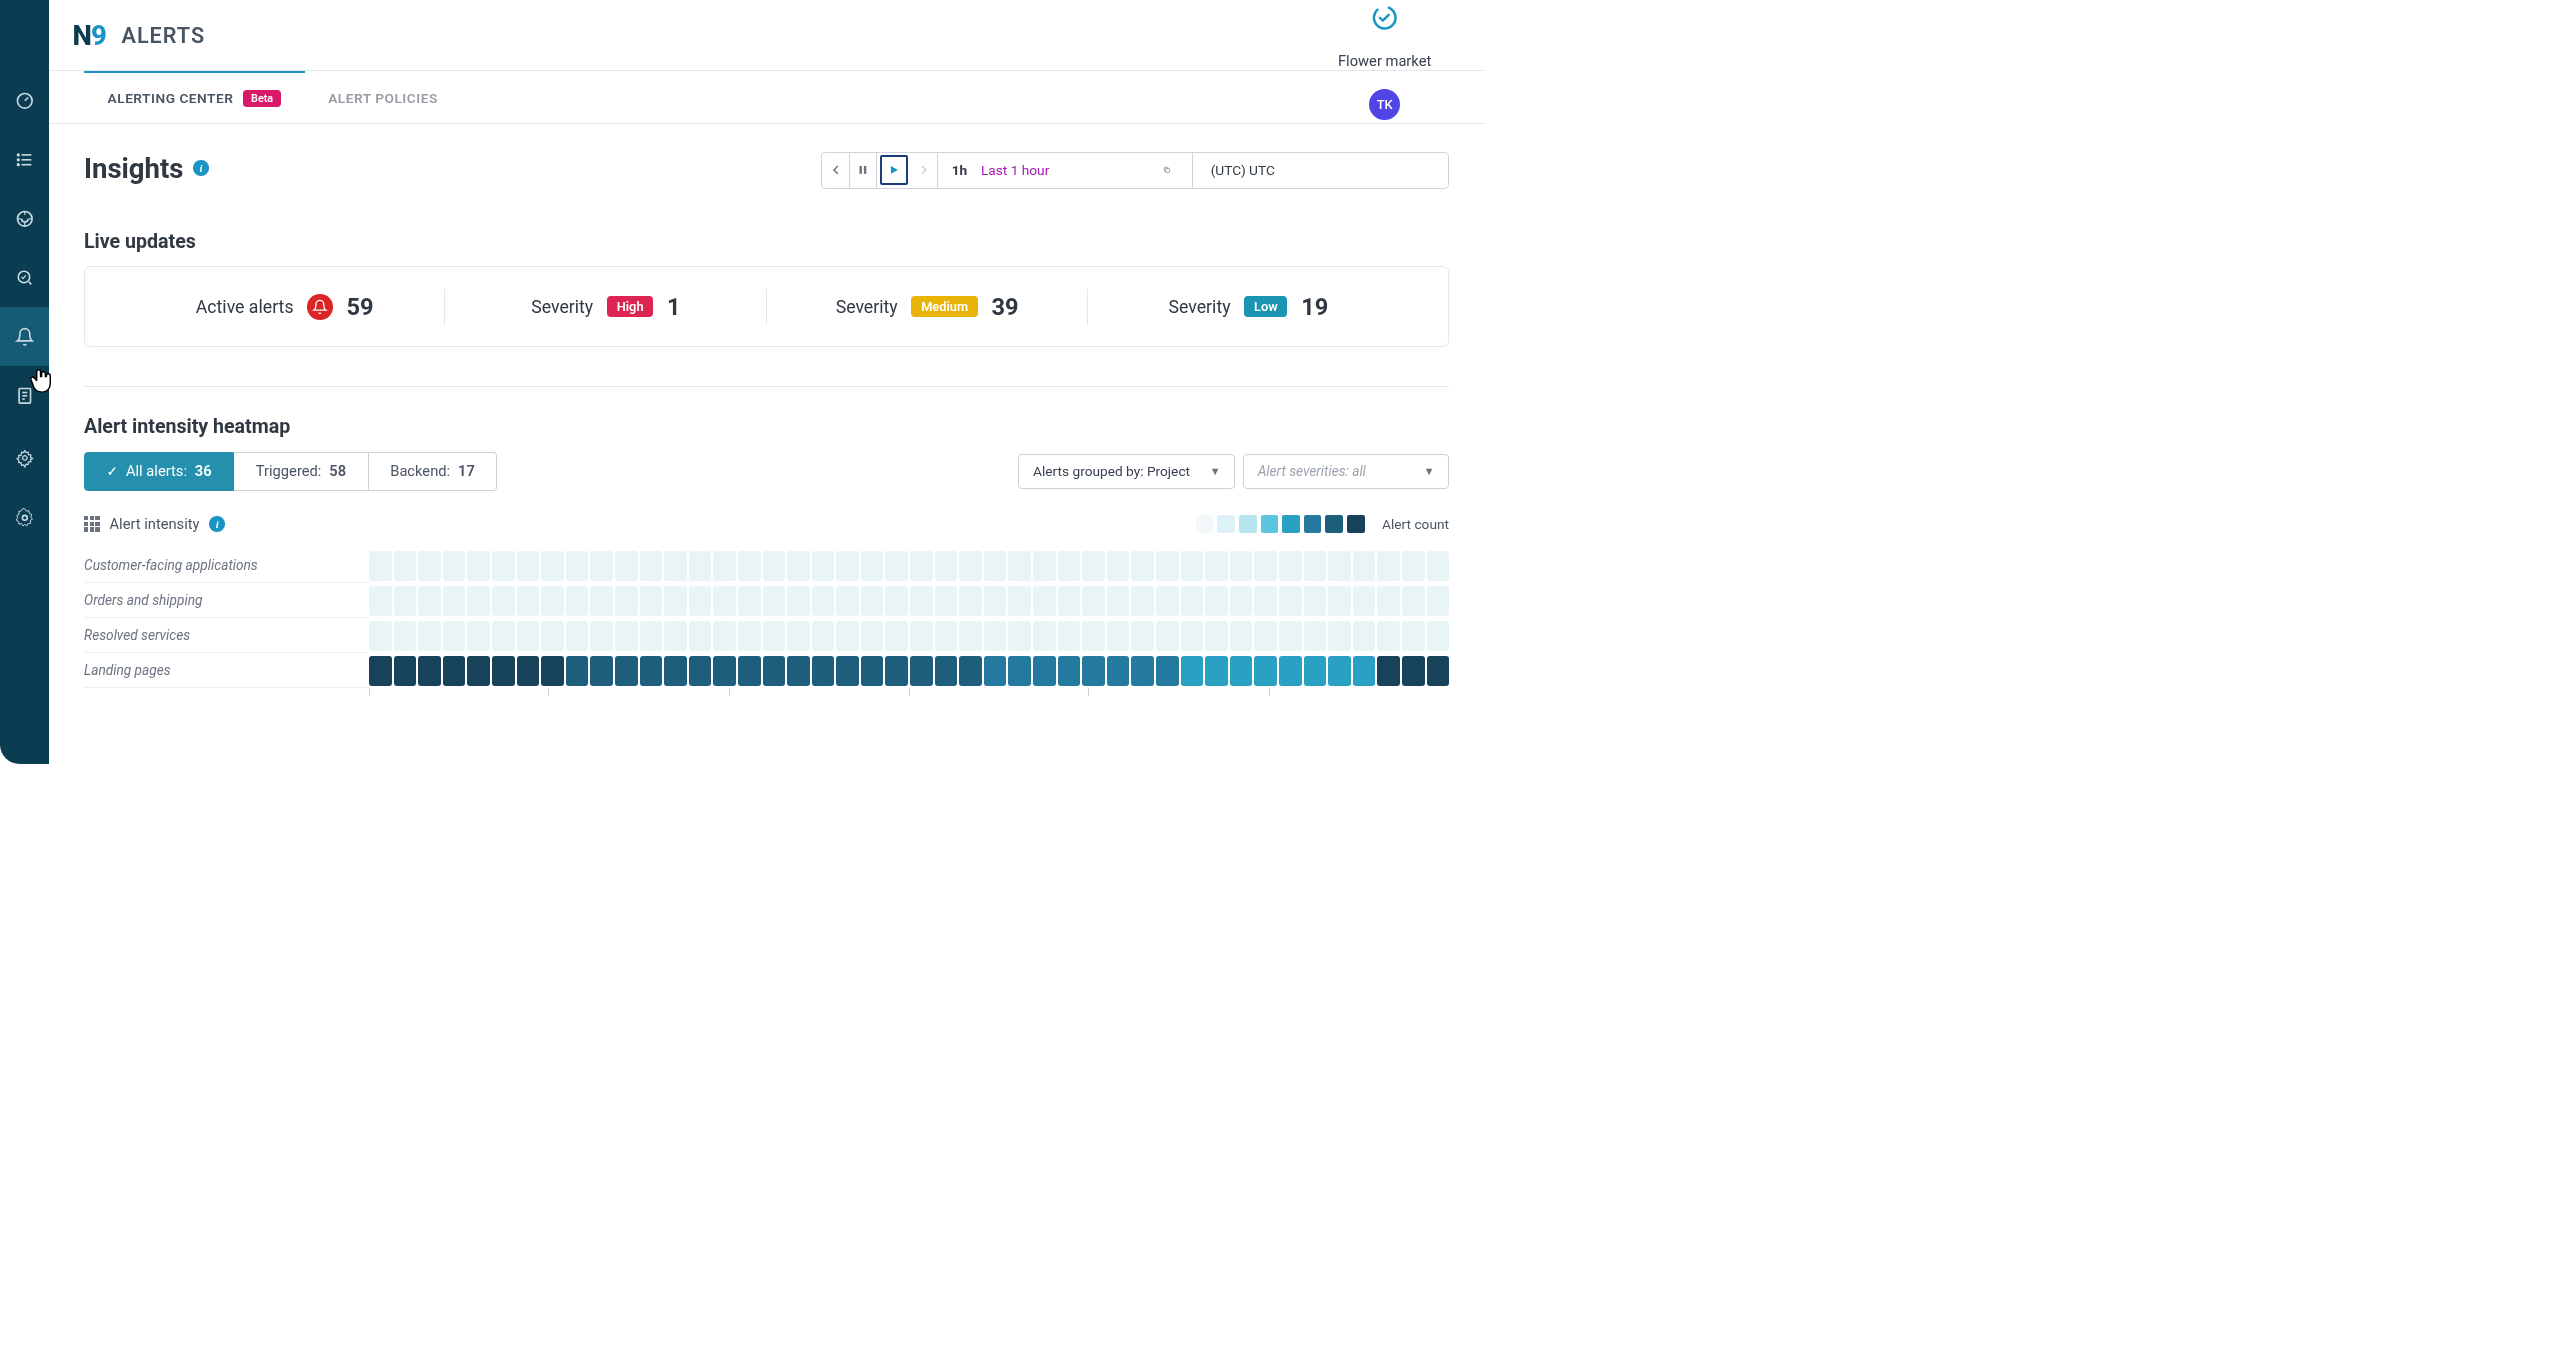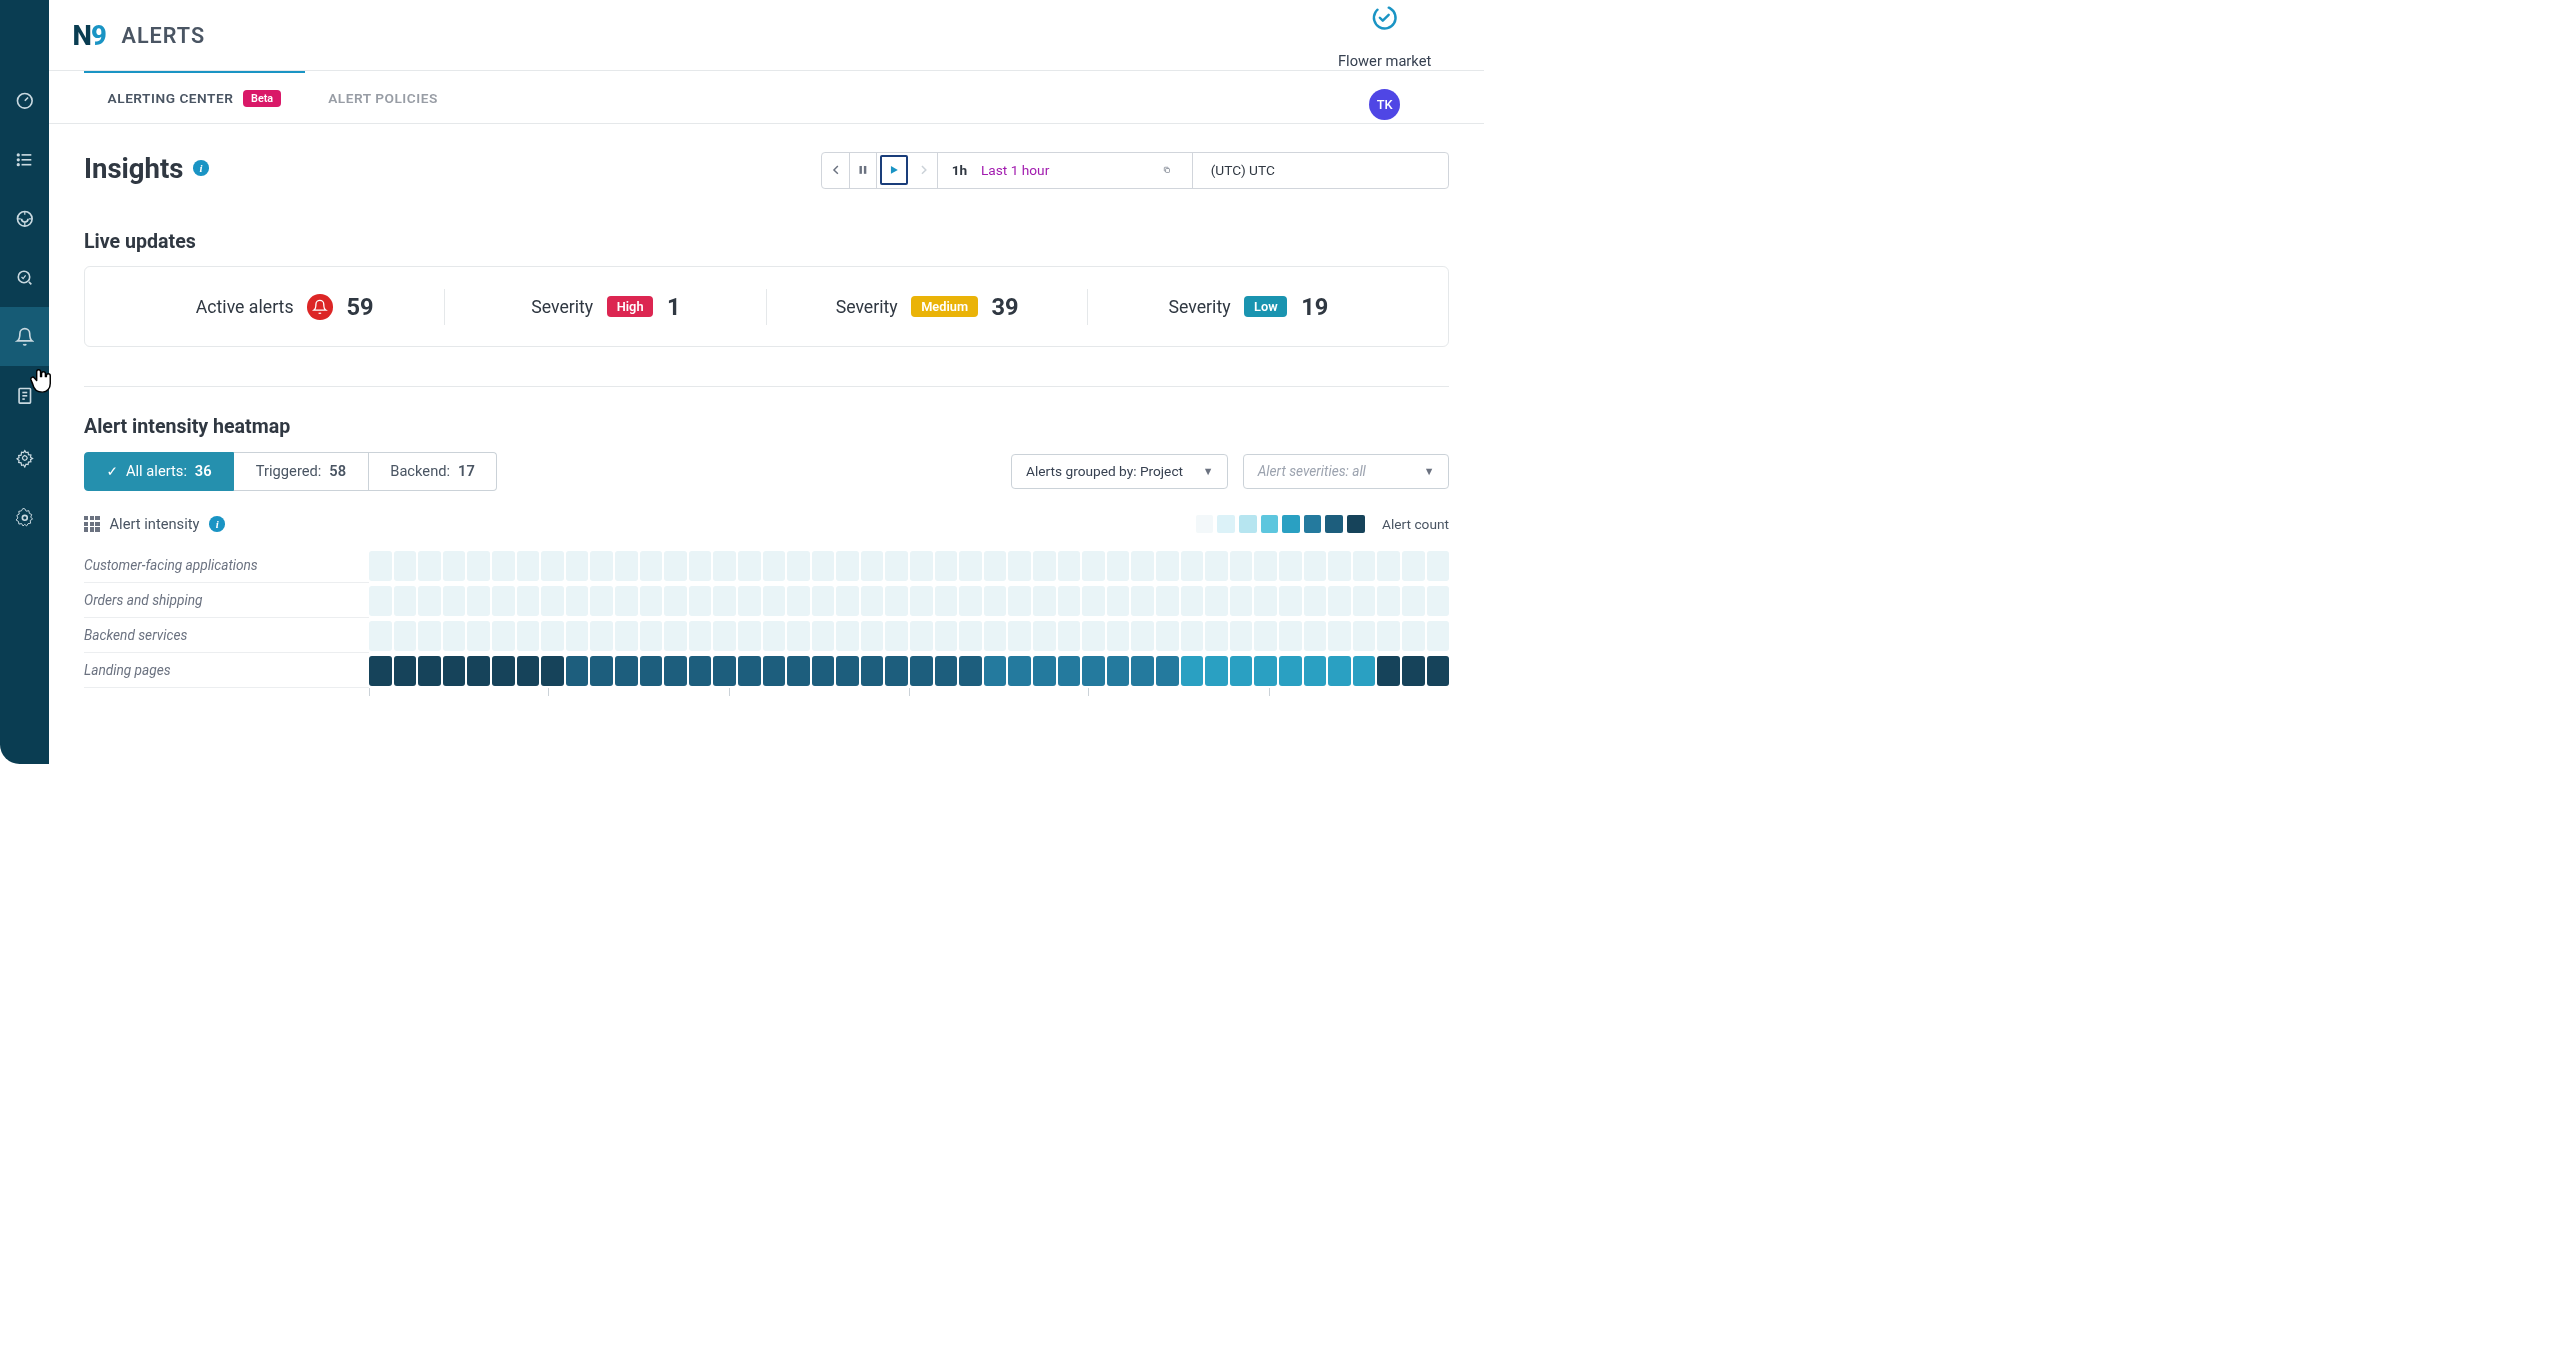--- a/index.html
+++ b/index.html
@@ -72,21 +72,21 @@
 
 .heatmap-controls { display: flex; align-items: center; justify-content: space-between; margin-bottom: 23.6px; }
 .btn-group { display: flex; }
 .btn-toggle { padding: 9.8px 21.6px; border: 1px solid #cbd2d8; font-size: 14.7px; color: #4a5563; cursor: pointer; display: flex; align-items: center; gap: 7.9px; background: #fff; }
 .btn-toggle:first-child { border-radius: 3.9px 0 0 3.9px; }
 .btn-toggle:last-child { border-radius: 0 3.9px 3.9px 0; }
 .btn-toggle:not(:first-child) { border-left: none; }
 .btn-toggle.active { background: #2590ae; border-color: #2590ae; color: #fff; }
 .btn-toggle .count { font-weight: 600; }
 .check-mark { color: #fff; font-size: 13.7px; }
-.dropdowns { display: flex; gap: 15px; }
+.dropdowns { display: flex; gap: 8px; }
 .dropdown { border: 1px solid #cbd2d8; border-radius: 3.9px; padding: 8.8px 13.7px; font-size: 13.7px; color: #374151; display: flex; align-items: center; gap: 19.6px; cursor: pointer; min-width: 206px; justify-content: space-between; }
 .dropdown.italic-hint { color: #9ca3af; font-style: italic; }
 .chev { color: #6b7280; font-size: 10.8px; }
 
 .heatmap-legend-row { display: flex; align-items: center; justify-content: space-between; margin-bottom: 15.7px; }
 .legend-left { display: flex; align-items: center; gap: 9.8px; color: #4a5563; font-size: 14.7px; }
 .grid-icon { width: 15.7px; height: 15.7px; display: grid; grid-template-columns: repeat(3, 1fr); gap: 1.5px; }
 .grid-icon span { background: #6b7280; }
 .legend-right { display: flex; align-items: center; gap: 3.9px; }
 .legend-sq { width: 17.7px; height: 17.7px; border-radius: 2px; }
@@ -336,21 +336,21 @@
               <div class="legend-sq" style="background: rgb(22, 67, 90);"></div>
             </div>
           <span class="legend-label">Alert count</span>
         </div>
       </div>
 
       <div class="heatmap">
         <div class="heatmap-labels" id="heatmap-labels">
             <div class="heatmap-label-row">Customer-facing applications</div>
             <div class="heatmap-label-row">Orders and shipping</div>
-            <div class="heatmap-label-row">Backend services</div>
+            <div class="heatmap-label-row">Resolved services</div>
             <div class="heatmap-label-row">Landing pages</div>
           </div>
         <div class="heatmap-grid" id="heatmap-grid">
             <div class="heatmap-row">
               <div class="heatmap-cell" style="background: rgb(233, 244, 247);"></div>
               <div class="heatmap-cell" style="background: rgb(233, 244, 247);"></div>
               <div class="heatmap-cell" style="background: rgb(233, 244, 247);"></div>
               <div class="heatmap-cell" style="background: rgb(233, 244, 247);"></div>
               <div class="heatmap-cell" style="background: rgb(233, 244, 247);"></div>
               <div class="heatmap-cell" style="background: rgb(233, 244, 247);"></div>

